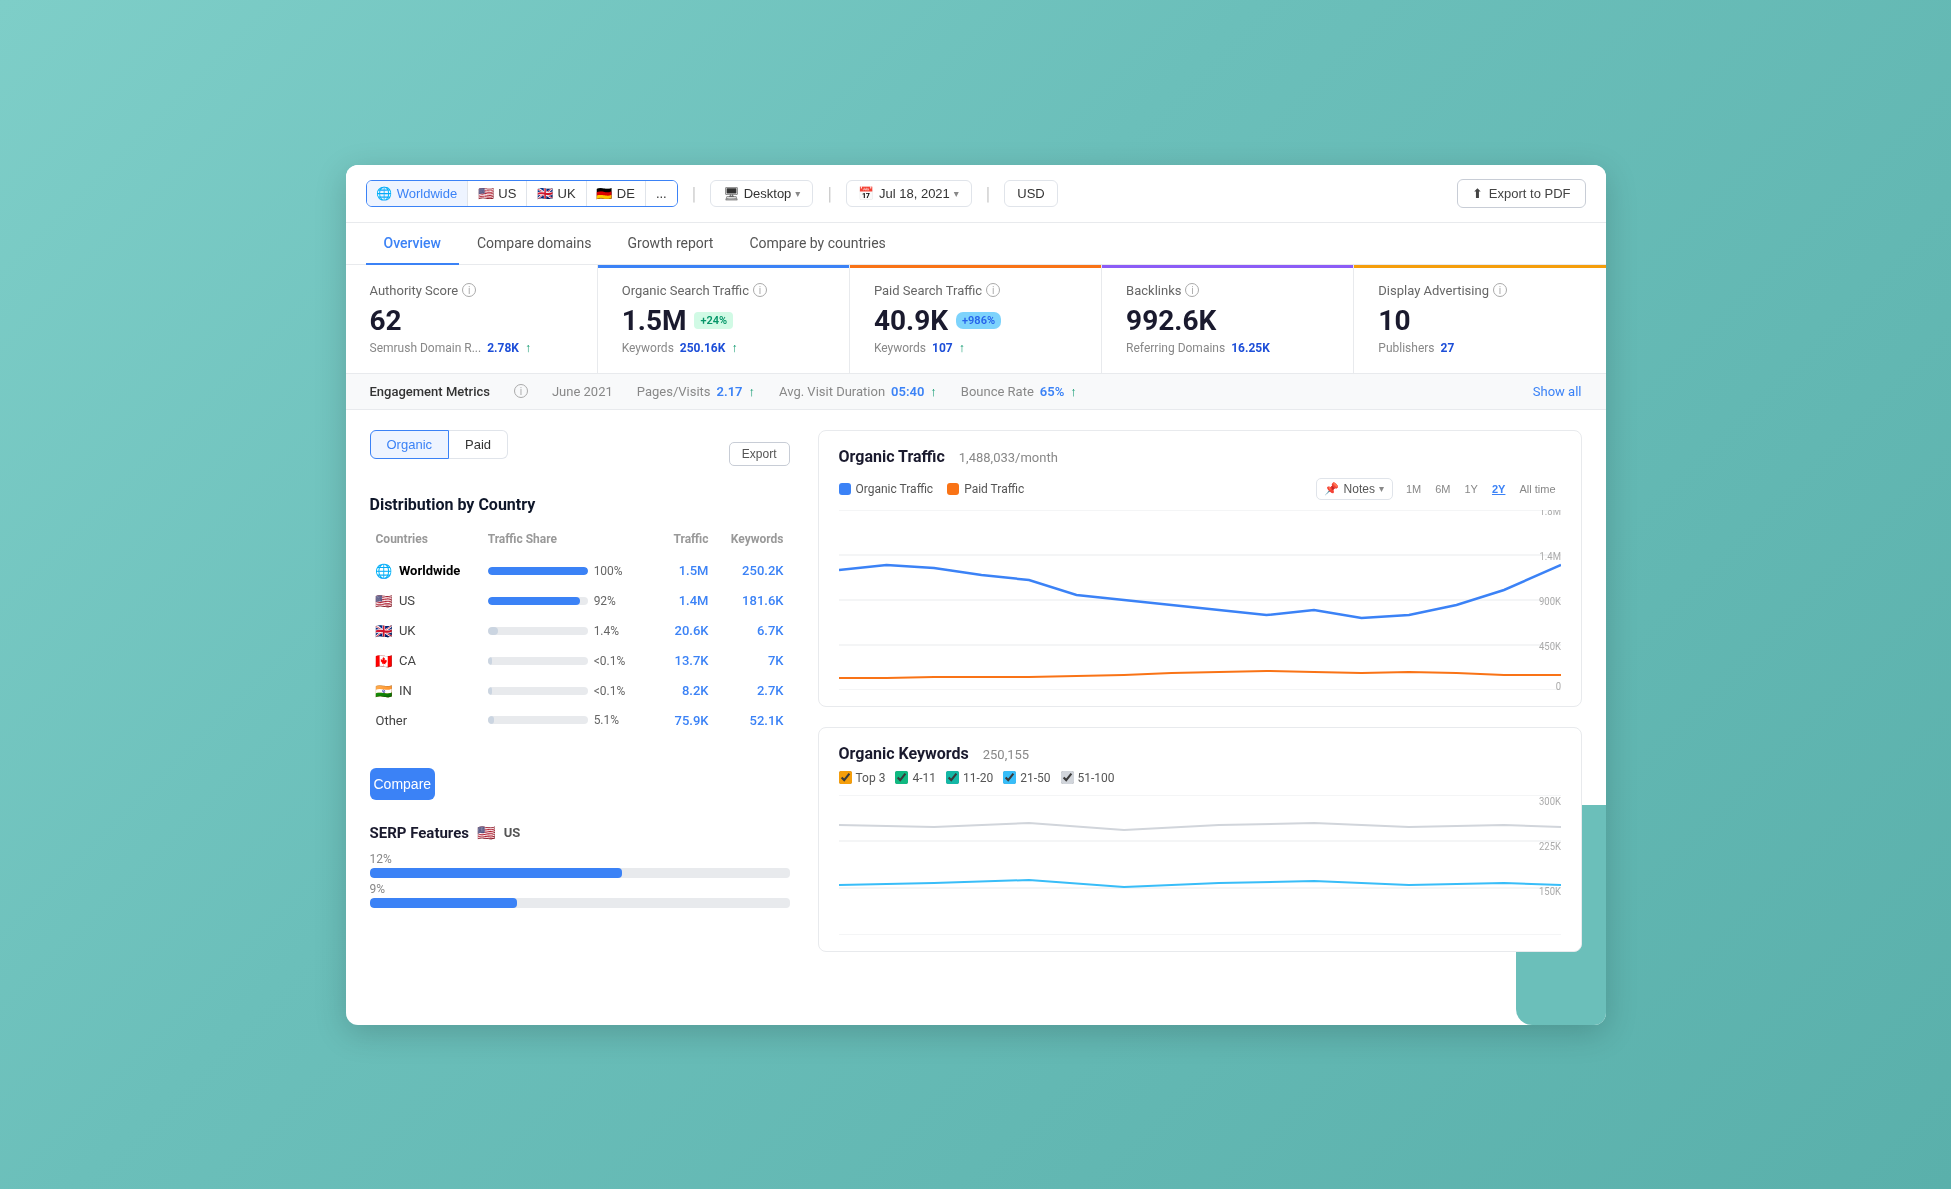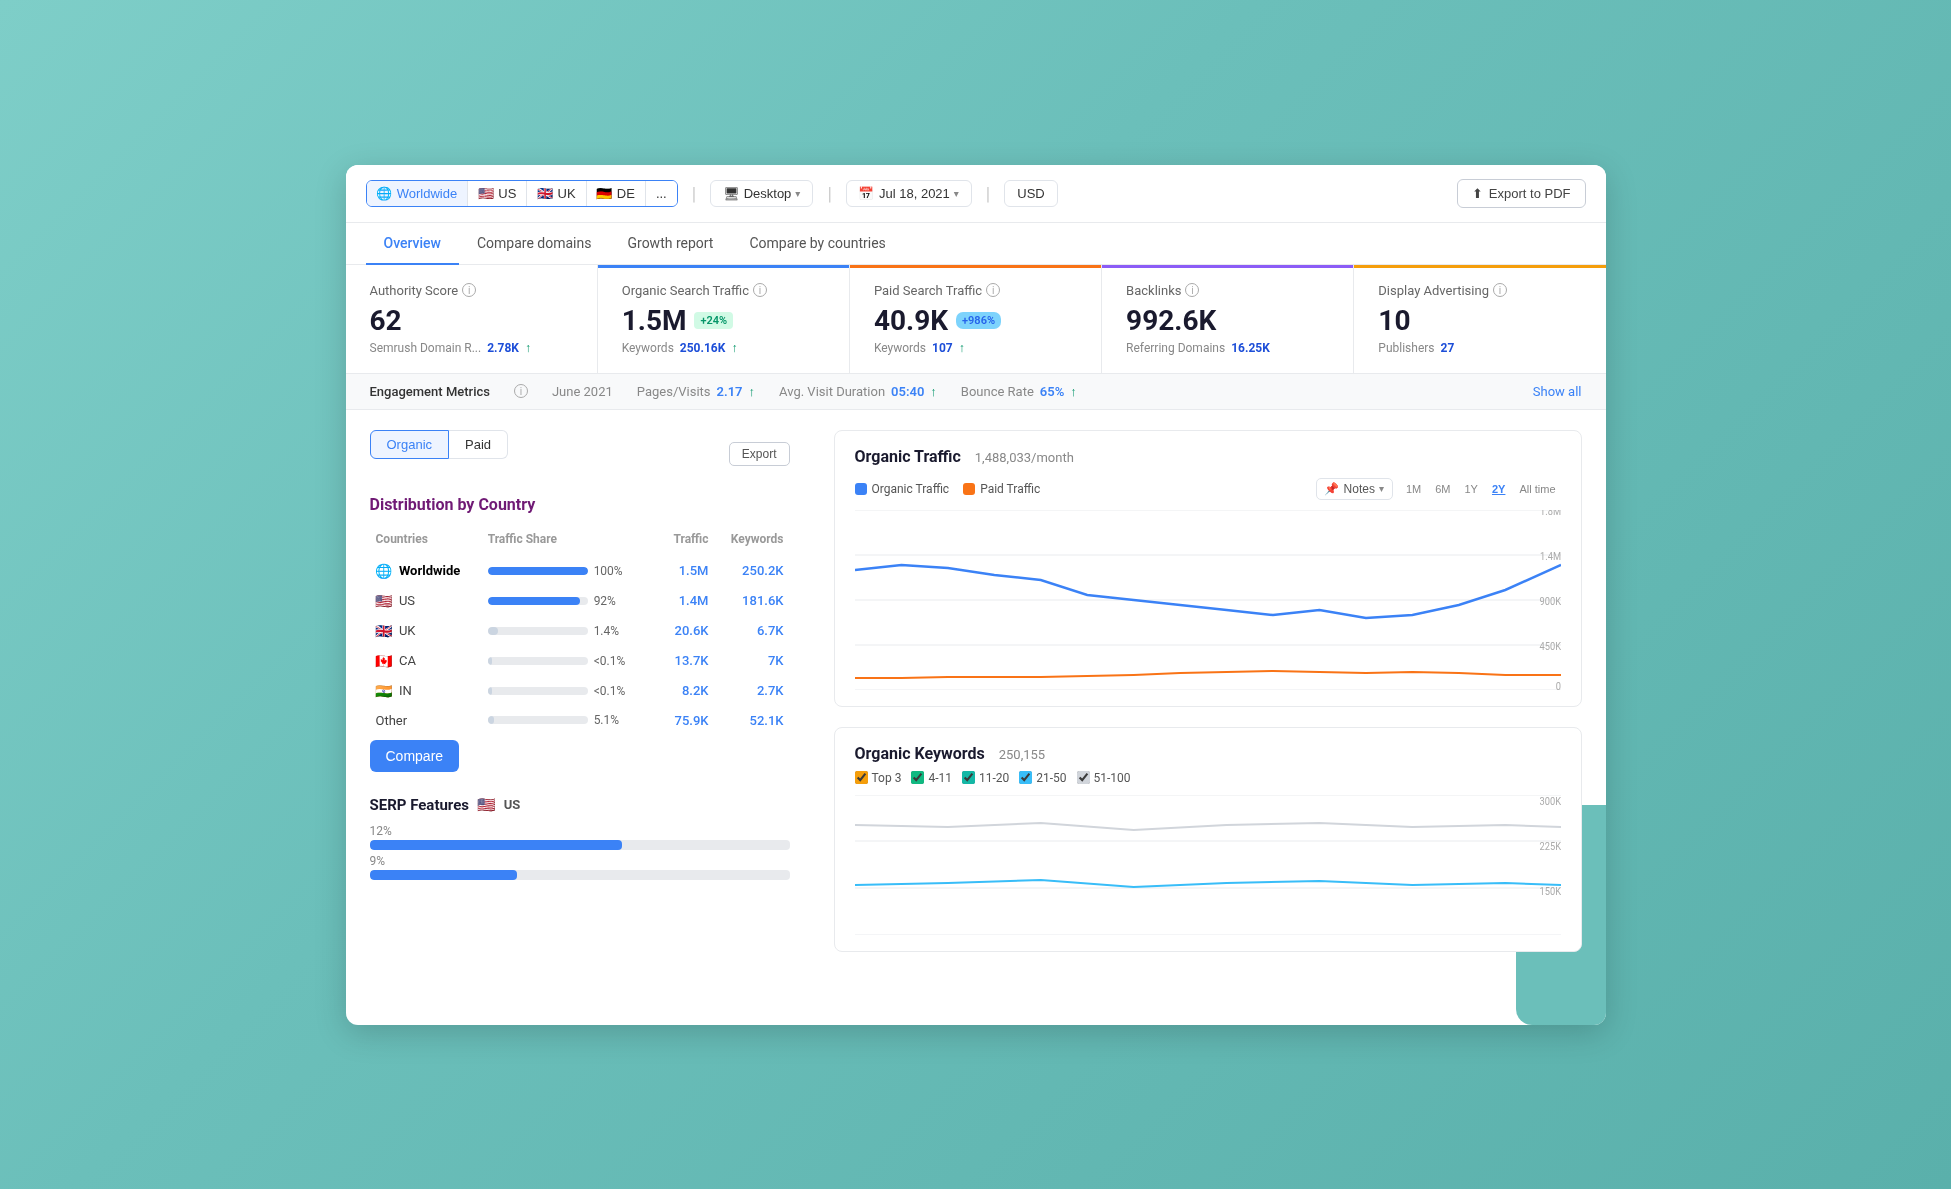--- a/index.html
+++ b/index.html
@@ -197,21 +197,21 @@
     }
     .eng-label { font-weight: 500; color: #333; }
     .eng-metric { display: flex; align-items: center; gap: 6px; color: #888; }
     .eng-val { color: #3b82f6; font-weight: 600; }
     .show-all { color: #3b82f6; cursor: pointer; margin-left: auto; font-size: 13px; }
 
     
     .content-area {
       display: flex;
       padding: 20px 24px;
-      gap: 44px;
+      gap: 28px;
       position: relative;
       z-index: 1;
     }
 
     
     .left-panel { width: 420px; flex-shrink: 0; }
 
     
     .tab-buttons {
       display: flex;
@@ -233,21 +233,21 @@
       color: #3b82f6;
       border-color: #3b82f6;
       font-weight: 500;
       z-index: 1;
       position: relative;
     }
 
     .section-title {
       font-size: 16px;
       font-weight: 700;
-      color: #701a75;
+      color: #0f172a;
       margin-bottom: 14px;
     }
     .dist-table { width: 100%; border-collapse: collapse; }
     .dist-table th {
       font-size: 12px;
       color: #999;
       font-weight: 700;
       text-align: left;
       padding: 4px 6px 10px;
     }
@@ -262,29 +262,29 @@
     .bar-fill { height: 100%; border-radius: 4px; }
     .bar-blue { background: #3b82f6; }
     .bar-light { background: #cbd5e1; }
     .pct { font-size: 12px; color: #666; min-width: 36px; }
     .traffic-val { text-align: right; font-size: 13px; }
     .traffic-val a, .kw-val a { color: #3b82f6; text-decoration: none; font-weight: 500; }
     .kw-val { text-align: right; font-size: 13px; }
     .compare-btn {
       display: inline-flex;
       align-items: center;
-      padding: 8px 16px;
+      padding: 8px 4px;
       background: #3b82f6;
       color: #fff;
       border: none;
       border-radius: 6px;
       font-size: 14px;
       font-weight: 500;
       cursor: pointer;
-      margin-top: 5px;
+      margin-top: 33px;
     }
     .serp-section { margin-top: 24px; }
     .serp-header {
       display: flex;
       align-items: center;
       gap: 8px;
       font-size: 15px;
       font-weight: 700;
       color: #1a1a2e;
       margin-bottom: 10px;

